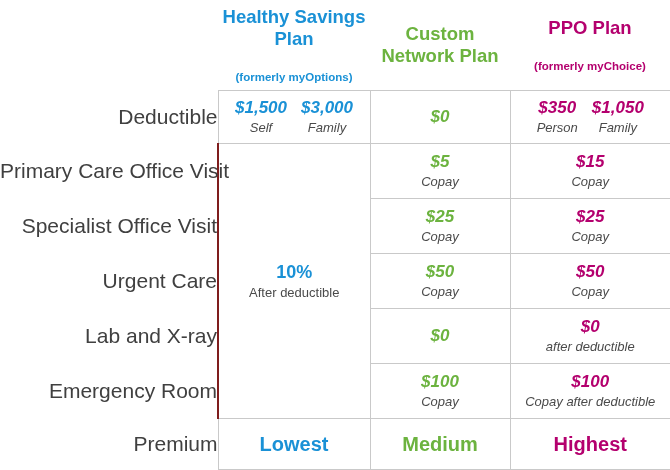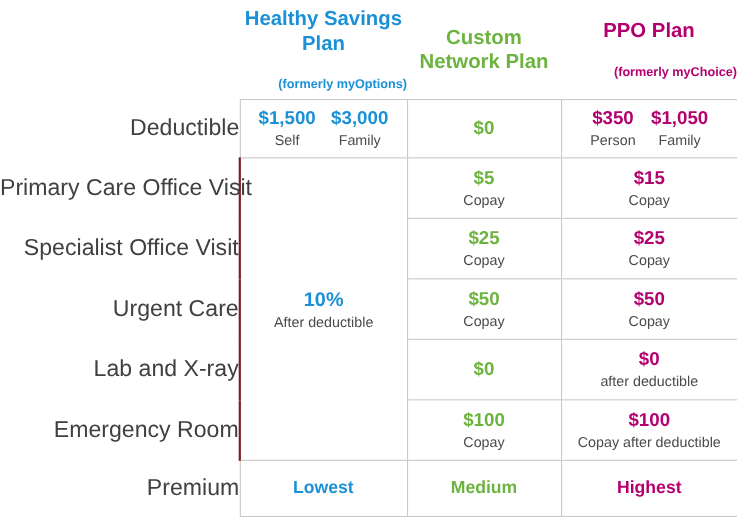--- a/index.html
+++ b/index.html
@@ -38,41 +38,41 @@
     line-height: 1.18;
   }
   .hdr-title {
     font-size: 18.5px;
     font-weight: bold;
   }
   .hdr-sub {
     font-size: 11.5px;
     font-weight: bold;
     margin-top: 21px;
-    text-align: right;
   }
   .hsp-color { color: #1a91d6; }
   .cnp-color { color: #6cb33f; }
   .ppo-color { color: #b4006e; }
 
   
   .row-label {
     text-align: right;
     padding-right: 16px;
     font-size: 21px;
     color: #404040;
     white-space: nowrap;
   }
 
   
   .data-cell {
     text-align: center;
     border-left: 1px solid #c9c9c9;
     border-top: 1px solid #c9c9c9;
     line-height: 1.2;
+    font-style: italic;
   }
   .big {
     font-size: 17px;
     font-weight: bold;
     display: block;
   }
   .small {
     font-size: 13px;
     display: block;
     margin-top: 2px;
@@ -94,21 +94,21 @@
     border-left: 2px solid #7f1d1d;
     border-top: 1px solid #c9c9c9;
   }
   .merged-hsp .big { font-size: 18px; }
 
   
   .premium-cell {
     text-align: center;
     border-left: 1px solid #c9c9c9;
     border-top: 1px solid #c9c9c9;
-    font-size: 16px;
+    font-size: 20px;
     font-weight: bold;
   }
   .bottom-edge { border-bottom: 1px solid #c9c9c9; }
   .right-edge { border-right: 1px solid #c9c9c9; }
 </style>
 </head>
 <body>
 
 <table id="comparison-table">
   <colgroup>

